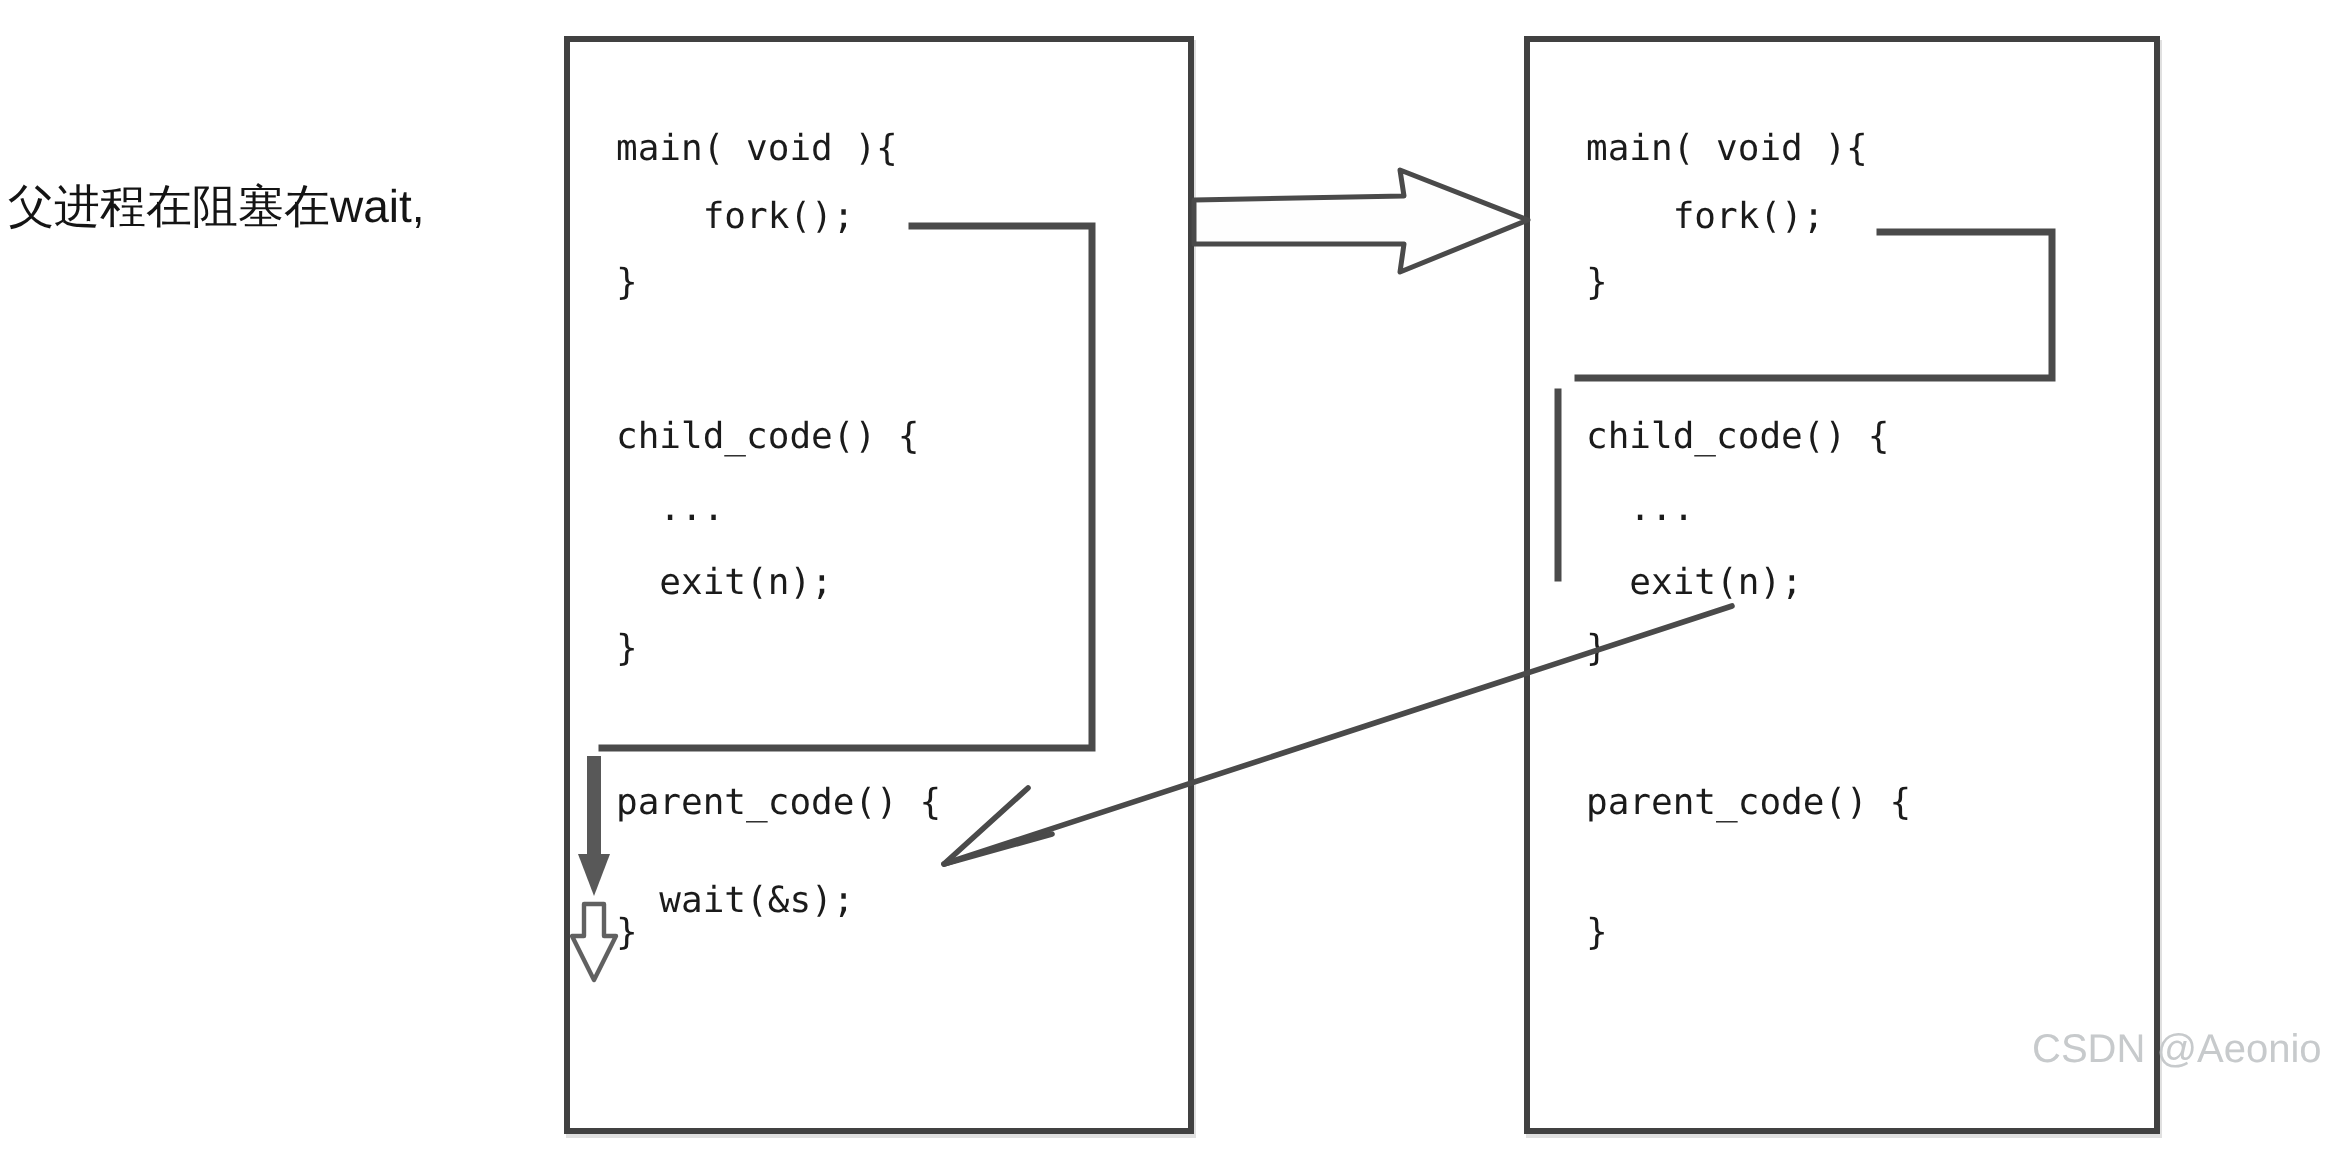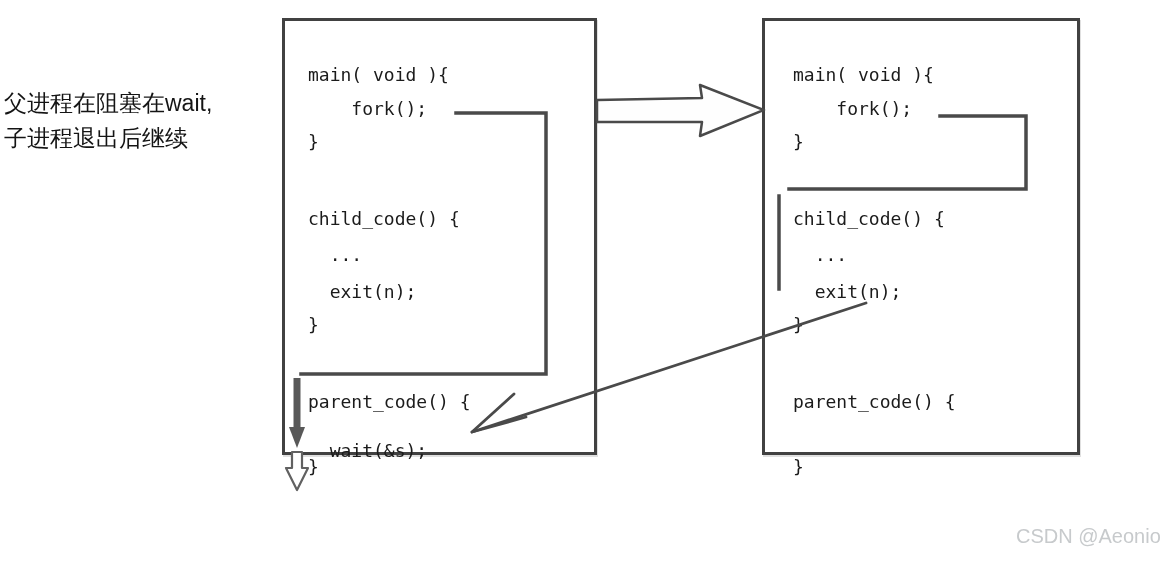--- a/index.html
+++ b/index.html
@@ -11,21 +11,21 @@
     font-family:"Liberation Sans",sans-serif;
   }
   .annotation{
     position:absolute;left:4px;top:86px;
     font-size:23px;line-height:35px;
     color:#141414;
     font-family:"Liberation Sans",sans-serif;
     white-space:nowrap;
   }
   .codebox{
-    position:absolute;top:18px;height:437px;
+    position:absolute;top:18px;height:549px;
     border:3px solid #414141;
     background:#ffffff;
     box-sizing:border-box;
     box-shadow:1px 2px 0 rgba(0,0,0,0.12);
   }
   .codebox.left{left:282px;width:315px;}
   .codebox.right{left:762px;width:318px;}
   .cl{
     position:absolute;
     margin:0;
@@ -34,34 +34,33 @@
     color:#1b1b1b;
     white-space:pre;
   }
   .codebox.left .cl{left:23px;}
   .codebox.right .cl{left:28px;}
   .overlay{
     position:absolute;left:0;top:0;width:1170px;height:583px;
     pointer-events:none;
   }
   .watermark{
-    position:absolute;left:1016px;top:525px;
+    position:absolute;left:1016px;top:514px;
     font-size:20px;color:#c7cacc;
     font-family:"Liberation Sans",sans-serif;
     white-space:nowrap;
   }
 </style>
 </head>
 <body>
 
 <div class="canvas">
 
   <div class="annotation">
     <div>父进程在阻塞在wait,</div>
-    <div>子进程退出后继续</div>
   </div>
 
   <div class="codebox left">
     <div class="cl" style="top:42px">main( void ){</div>
     <div class="cl" style="top:76px">    fork();</div>
     <div class="cl" style="top:109px">}</div>
     <div class="cl" style="top:186px">child_code() {</div>
     <div class="cl" style="top:222px">  ...</div>
     <div class="cl" style="top:259px">  exit(n);</div>
     <div class="cl" style="top:292px">}</div>

